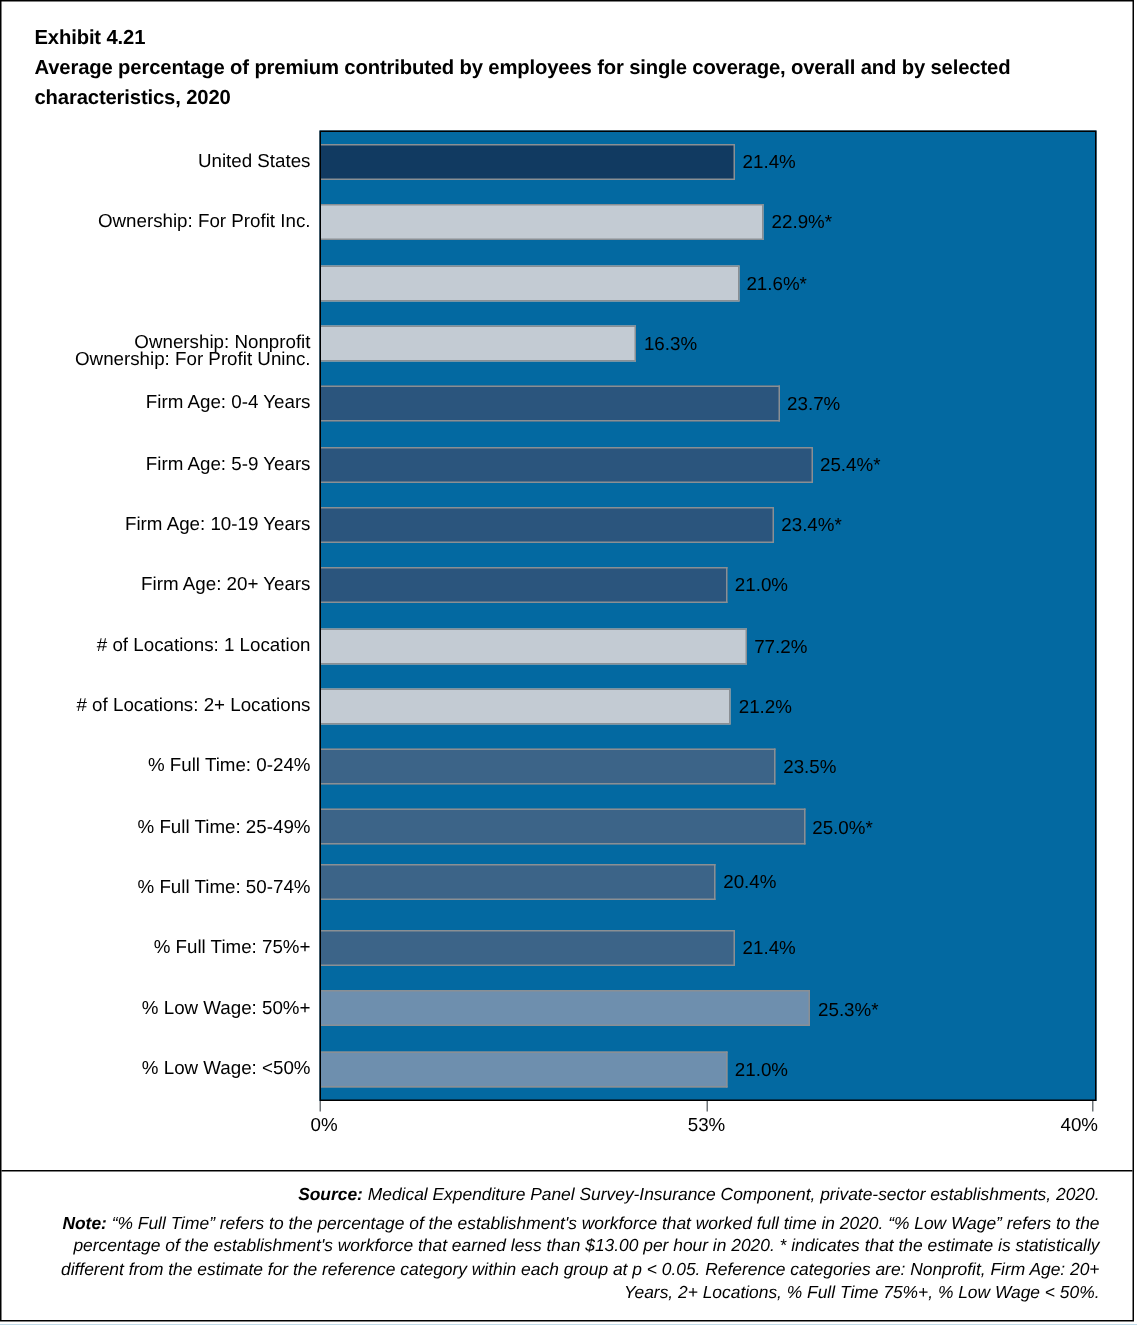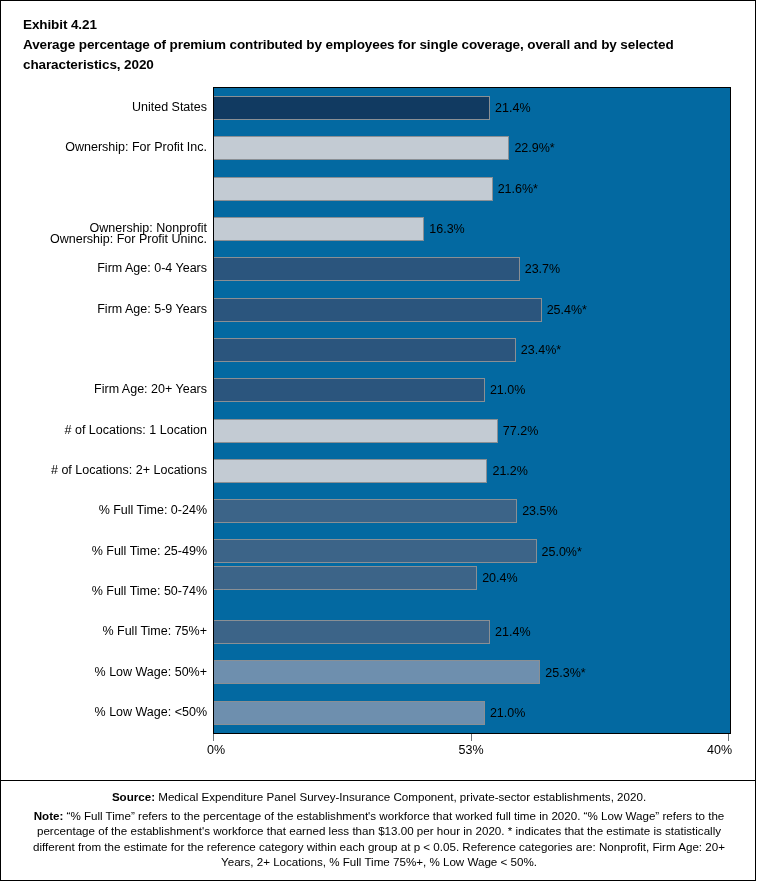--- a/index.html
+++ b/index.html
@@ -131,21 +131,22 @@
     top: 779px;
     width: 754px;
     border-top: 1.4px solid #000000;
     box-sizing: border-box;
     padding: 8px 22px 0 24px;
   }
   .note-para {
     font-size: 11.6px;
     line-height: 15.2px;
     margin-bottom: 4px;
-    text-align: center;
+    text-align: right;
+    font-style: italic;
   }
   .note-lead {
     font-weight: bold;
   }
 </style>
 </head>
 <body>
 
 <div id="figure">
 
@@ -154,20 +155,21 @@
     <div class="title-line">Average percentage of premium contributed by employees for single coverage, overall and by selected characteristics, 2020</div>
   </div>
 
   <div id="cat-labels">
       <div class="cat-label" style="top: 20.1562px;">United States</div>
       <div class="cat-label" style="top: 60.4688px;">Ownership: For Profit Inc.</div>
       <div class="cat-label" style="top: 104px; margin-top: 48px;">Ownership: For Profit Uninc.</div>
       <div class="cat-label" style="top: 141.094px;">Ownership: Nonprofit</div>
       <div class="cat-label" style="top: 181.406px;">Firm Age: 0-4 Years</div>
       <div class="cat-label" style="top: 221.719px;">Firm Age: 5-9 Years</div>
+      <div class="cat-label" style="top: 262.031px;">Firm Age: 10-19 Years</div>
       <div class="cat-label" style="top: 302.344px;">Firm Age: 20+ Years</div>
       <div class="cat-label" style="top: 342.656px;"># of Locations: 1 Location</div>
       <div class="cat-label" style="top: 382.969px;"># of Locations: 2+ Locations</div>
       <div class="cat-label" style="top: 423.281px;">% Full Time: 0-24%</div>
       <div class="cat-label" style="top: 463.594px;">% Full Time: 25-49%</div>
       <div class="cat-label" style="top: 503.906px;">% Full Time: 50-74%</div>
       <div class="cat-label" style="top: 544.219px; text-align: right;">% Full Time: 75%+</div>
       <div class="cat-label" style="top: 584.531px;">% Low Wage: 50%+</div>
       <div class="cat-label" style="top: 624.844px;">% Low Wage: &lt;50%</div>
     </div>
@@ -215,21 +217,21 @@
           <span class="bar-label" style="left: 278.48px;">21.2%</span>
         </div>
         <div class="row" style="top: 403.125px; height: 40.3125px;">
           <div class="bar" title="% Full Time: 0-24%: 23.5%" style="width: 303.15px; background: rgb(60, 100, 136);"></div>
           <span class="bar-label" style="left: 308.15px;">23.5%</span>
         </div>
         <div class="row" style="top: 443.438px; height: 40.3125px;">
           <div class="bar" title="% Full Time: 25-49%: 25.0%*" style="width: 322.5px; background: rgb(60, 100, 136);"></div>
           <span class="bar-label" style="left: 327.5px;">25.0%*</span>
         </div>
-        <div class="row" style="top: 470px; height: 40.3125px;">
+        <div class="row" style="top: 480px; height: 40.3125px;">
           <div class="bar" title="% Full Time: 50-74%: 20.4%" style="width: 263.16px; background: rgb(60, 100, 136);"></div>
           <span class="bar-label" style="left: 268.16px;">20.4%</span>
         </div>
         <div class="row" style="top: 524.062px; height: 40.3125px;">
           <div class="bar" title="% Full Time: 75%+: 21.4%" style="width: 276.06px; background: rgb(60, 100, 136);"></div>
           <span class="bar-label" style="left: 281.06px;">21.4%</span>
         </div>
         <div class="row" style="top: 564.375px; height: 40.3125px;">
           <div class="bar" title="% Low Wage: 50%+: 25.3%*" style="width: 326.37px; background: rgb(110, 143, 174);"></div>
           <span class="bar-label" style="left: 331.37px;">25.3%*</span>

